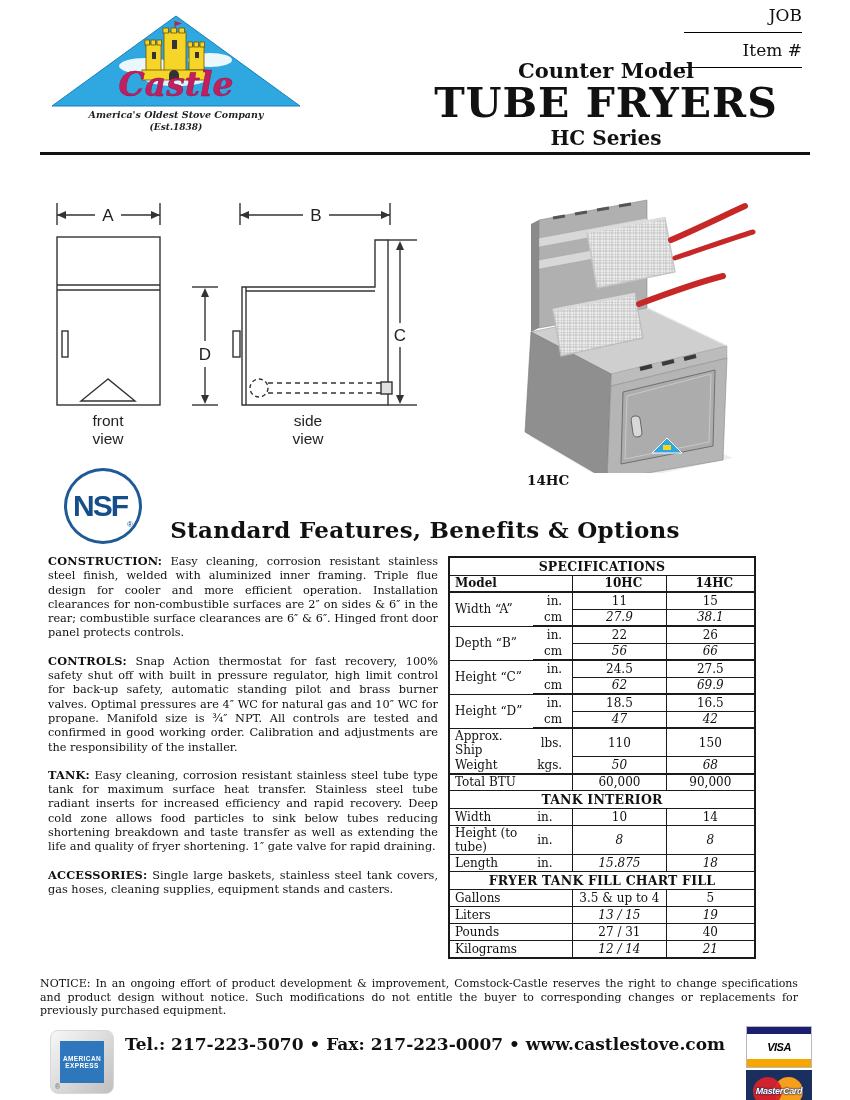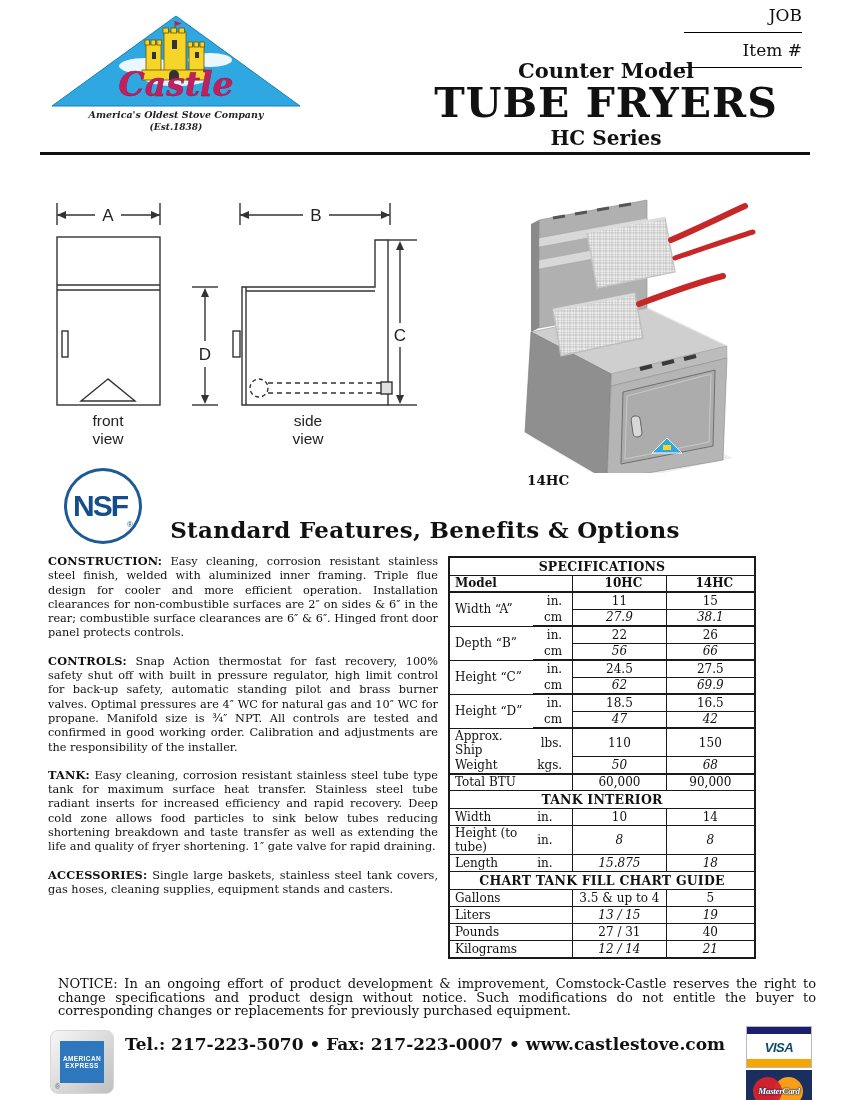--- a/index.html
+++ b/index.html
@@ -61,47 +61,47 @@
   .spec .nb { border-bottom-style:hidden; }
   .spec .nt { border-top-style:hidden; }
   .spec .unit { text-align:right; padding-right:10px; }
   .spec .unitl { text-align:left; padding-left:4px; }
   .spec tr.ge td { border-bottom-width:2px; }
   .spec tr.model td { border-bottom-width:2px;margin-top:28px; }
   .spec .it { font-style:italic; }
   col.c-lbl { width:97px; } col.c-unit { width:38px; } col.c-v1 { width:112px; } col.c-v2 { width:105px; }
 
   
-  #notice { position:absolute; left:58px; top:977px; width:758px; font-size:13px;
+  #notice { position:absolute; left:40px; top:977px; width:758px; font-size:11px;
     line-height:13.5px; text-align:justify; }
   #footer-center { position:absolute; left:120px; top:1031px; width:610px; text-align:center;
     font-weight:bold; font-size:17px; line-height:27px; }
   #footer-amex { position:absolute; left:50px; top:1030px; }
   .amex-card { width:64px; height:64px; border-radius:8px; position:relative;
     background:linear-gradient(135deg,#f7f7f7,#bfbfbf); border:1px solid #d8d8d8;
     display:flex; align-items:center; justify-content:center; }
   .amex-blue { width:44px; height:42px; background:#2E77BC; display:flex; flex-direction:column;
     align-items:center; justify-content:center; color:#fff;
     font-family:"Liberation Sans", sans-serif; font-weight:bold; font-size:6.5px; letter-spacing:.4px; }
   .amex-reg { position:absolute; left:4px; bottom:3px; font-size:7px; color:#666;
     font-family:"Liberation Sans", sans-serif; }
   #footer-cards { position:absolute; left:746px; top:1026px; width:66px; }
   .visa { height:42px; background:#fff; border:1px solid #b9b9b9; position:relative;
     display:flex; align-items:center; justify-content:center; overflow:hidden; }
   .visa-top { position:absolute; top:0; left:0; right:0; height:7px; background:#1A1F71; }
   .visa-bot { position:absolute; bottom:0; left:0; right:0; height:8px; background:#F7A600; }
   .visa-text { font-family:"Liberation Sans", sans-serif; font-style:italic; font-weight:bold;
-    font-size:13px; color:#0c4a6e; letter-spacing:-.5px; }
+    font-size:11px; color:#000000; letter-spacing:-.5px; }
   .mc { height:44px; background:#1b2f5e; margin-top:2px; position:relative; overflow:hidden; }
   .mc-yellow { position:absolute; left:28px; top:7px; width:29px; height:29px; border-radius:50%;
     background:#F79F1A; }
   .mc-red { position:absolute; left:7px; top:7px; width:29px; height:29px; border-radius:50%;
     background:#D9222A; opacity:.95; }
   .mc-text { position:absolute; width:100%; top:16px; text-align:center; color:#fff;
-    font-family:Liberation Serif, serif; font-style:italic; font-weight:bold; font-size:9px;
+    font-family:Liberation Sans, sans-serif; font-style:italic; font-weight:bold; font-size:9px;
     text-shadow:0 0 2px #1b2f5e,0 0 2px #1b2f5e,0 0 1px #1b2f5e; letter-spacing:-.3px; }
 </style>
 </head>
 <body>
 
 <div id="page">
 
   <svg id="logo-svg" width="252" height="94" viewBox="0 0 252 94">
     <polygon points="126,2 2,92 250,92" fill="#2FA8E1" stroke="#1b7fb5" stroke-width="1"></polygon>
     <g>
@@ -377,21 +377,21 @@
       <td class="c it">8</td>
     </tr>
     <tr>
       <td class="lbl nr">Length</td>
       <td class="unitl nl">in.</td>
       <td class="c it">15.875</td>
       <td class="c it">18</td>
     </tr>
 
     <tr>
-            <td colspan="4" class="title">CHART TANK FILL CHART GUIDE</td>
+            <td colspan="4" class="title">FRYER TANK FILL CHART FILL</td>
           </tr>
     <tr>
       <td colspan="2" class="lbl">Gallons</td>
       <td class="c">3.5 &amp; up to 4</td>
       <td class="c">5</td>
     </tr>
     <tr>
       <td colspan="2" class="lbl">Liters</td>
       <td class="c it">13 / 15</td>
       <td class="c it">19</td>

